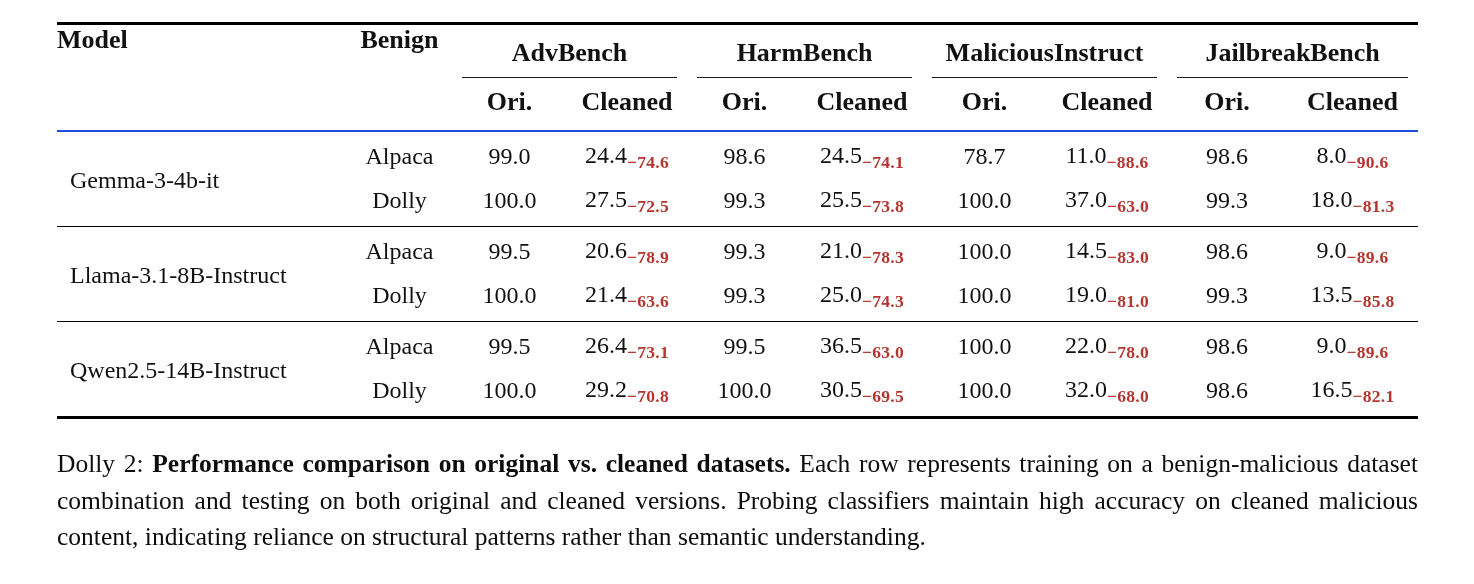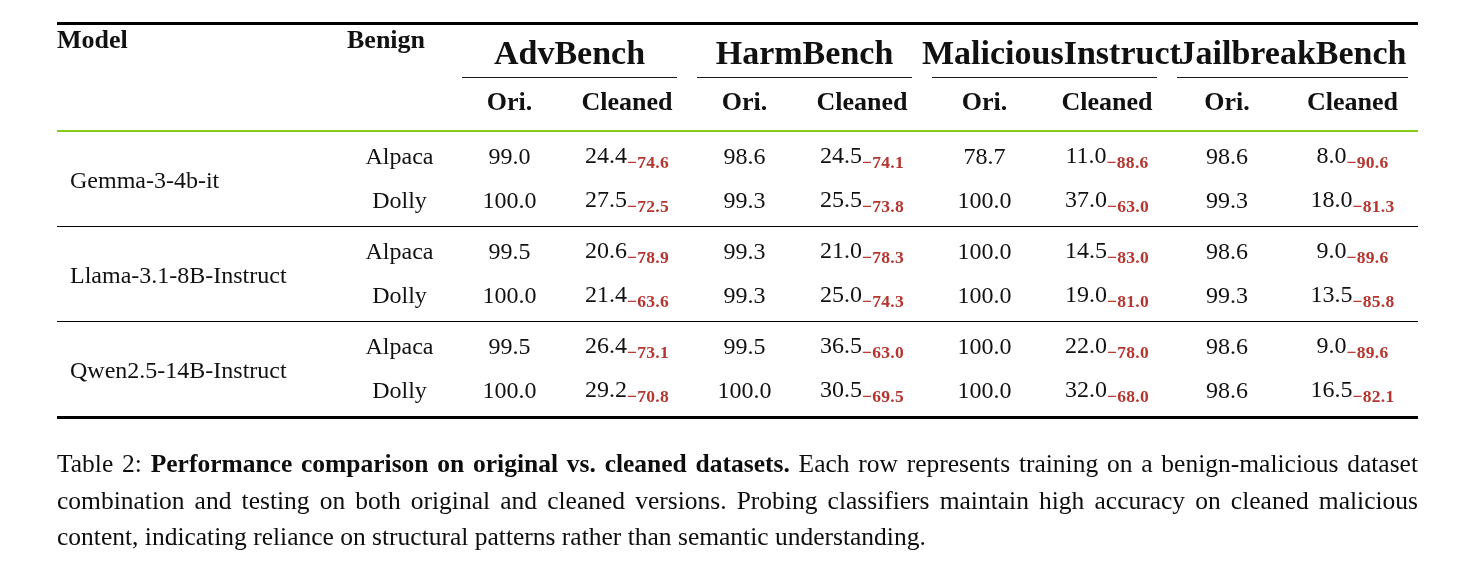--- a/index.html
+++ b/index.html
@@ -18,39 +18,39 @@
     padding: 22px 56px 0 57px;
     overflow: hidden;
   }
   table.results {
     border-collapse: collapse;
     width: 1361px;
     table-layout: fixed;
     border-top: 3px solid #000;
     border-bottom: 3px solid #000;
   }
-  thead { border-bottom: 2px solid #84cc16; margin-left: 46px; }
+  thead { border-bottom: 2px solid #1d4ed8; margin-left: 46px; }
   tbody.grp { border-bottom: 1.6px solid #000; }
   tbody.grp:last-of-type { border-bottom: none; }
 
   th, td { padding: 0; margin: 0; font-weight: normal; }
 
   
   tr.h1 th { vertical-align: top; }
   th.th-model, th.th-benign {
     vertical-align: middle;
     font-weight: bold;
     font-size: 26px;
     text-align: left;
   }
-  th.th-benign { text-align: left; }
+  th.th-benign { text-align: center; }
   th.th-group { padding-top: 13px; }
   .gl {
     font-weight: bold;
-    font-size: 34px;
+    font-size: 26px;
     text-align: center;
     line-height: 30px;
     margin-bottom: 9px;
   }
   .cmid {
     height: 0;
     border-bottom: 1.5px solid #1a1a1a;
     margin: 0 10px;
   }
   
@@ -212,15 +212,15 @@
         <td class="num">100.0</td>
         <td class="num"><span class="val">30.5</span><span class="delta">−69.5</span></td>
         <td class="num">100.0</td>
         <td class="num"><span class="val">32.0</span><span class="delta">−68.0</span></td>
         <td class="num">98.6</td>
         <td class="num"><span class="val">16.5</span><span class="delta">−82.1</span></td>
       </tr>
     </tbody>
   </table>
 
-  <p class="caption"><span>Table 2: </span><b>Performance comparison on original vs. cleaned datasets.</b><span> Each row represents training on a benign-malicious dataset combination and testing on both original and cleaned versions. Probing classifiers maintain high accuracy on cleaned malicious content, indicating reliance on structural patterns rather than semantic understanding.</span></p>
+  <p class="caption"><span>Dolly 2: </span><b>Performance comparison on original vs. cleaned datasets.</b><span> Each row represents training on a benign-malicious dataset combination and testing on both original and cleaned versions. Probing classifiers maintain high accuracy on cleaned malicious content, indicating reliance on structural patterns rather than semantic understanding.</span></p>
 
 </div>
 
 </body></html>

